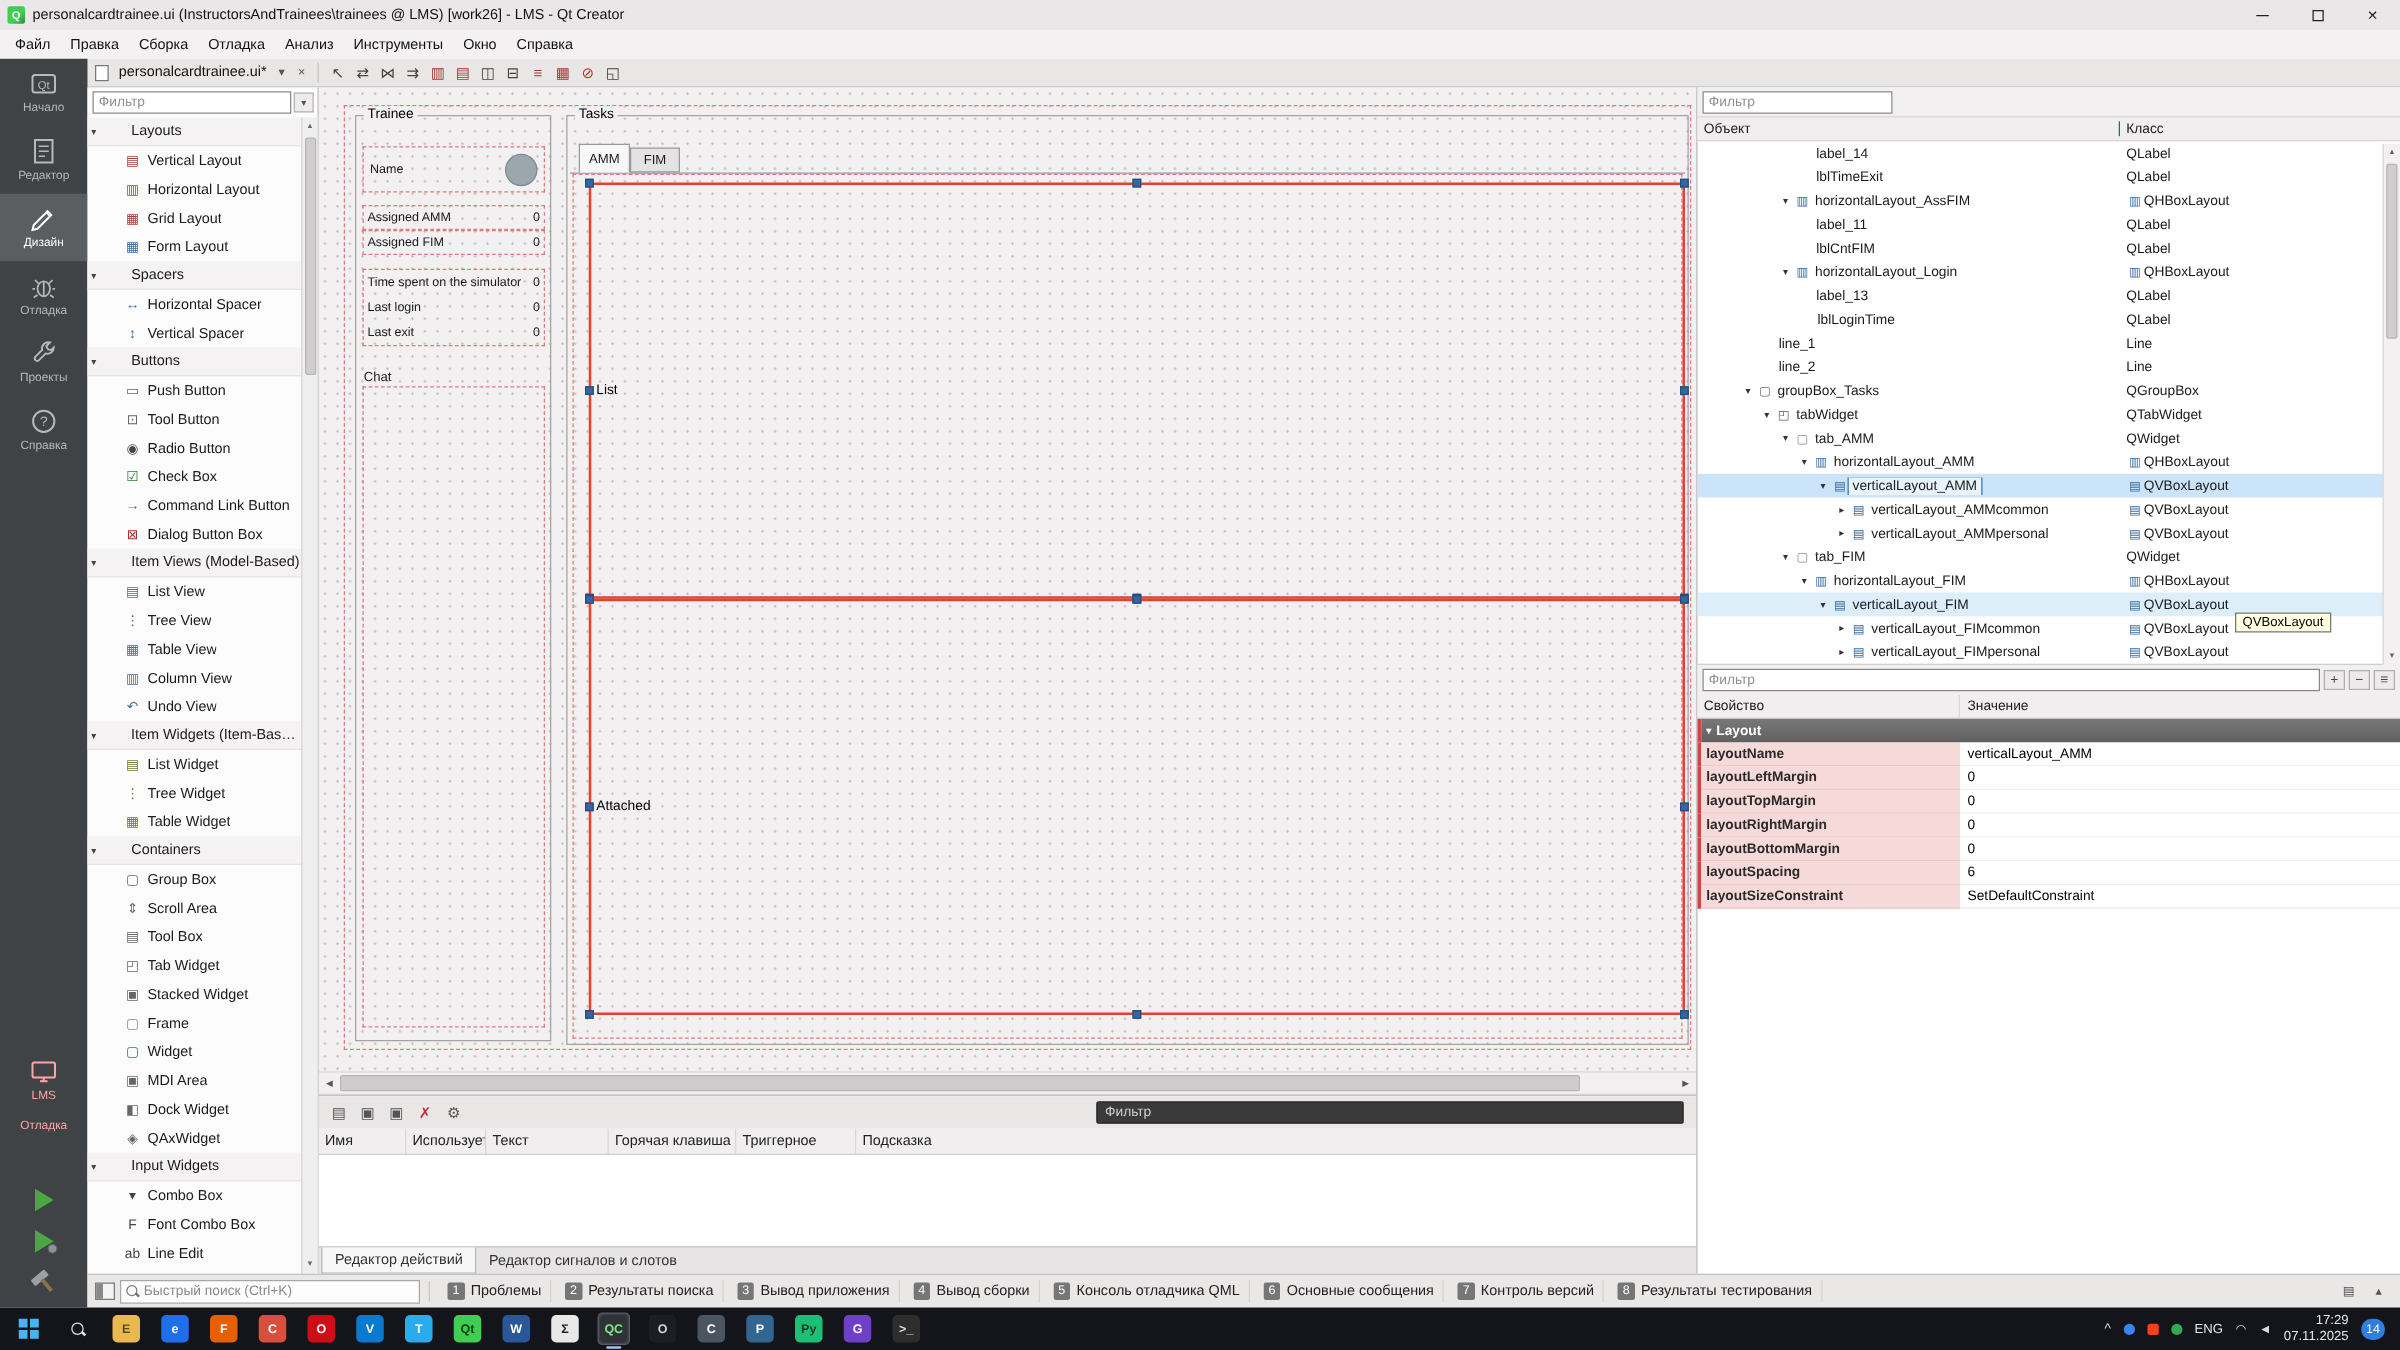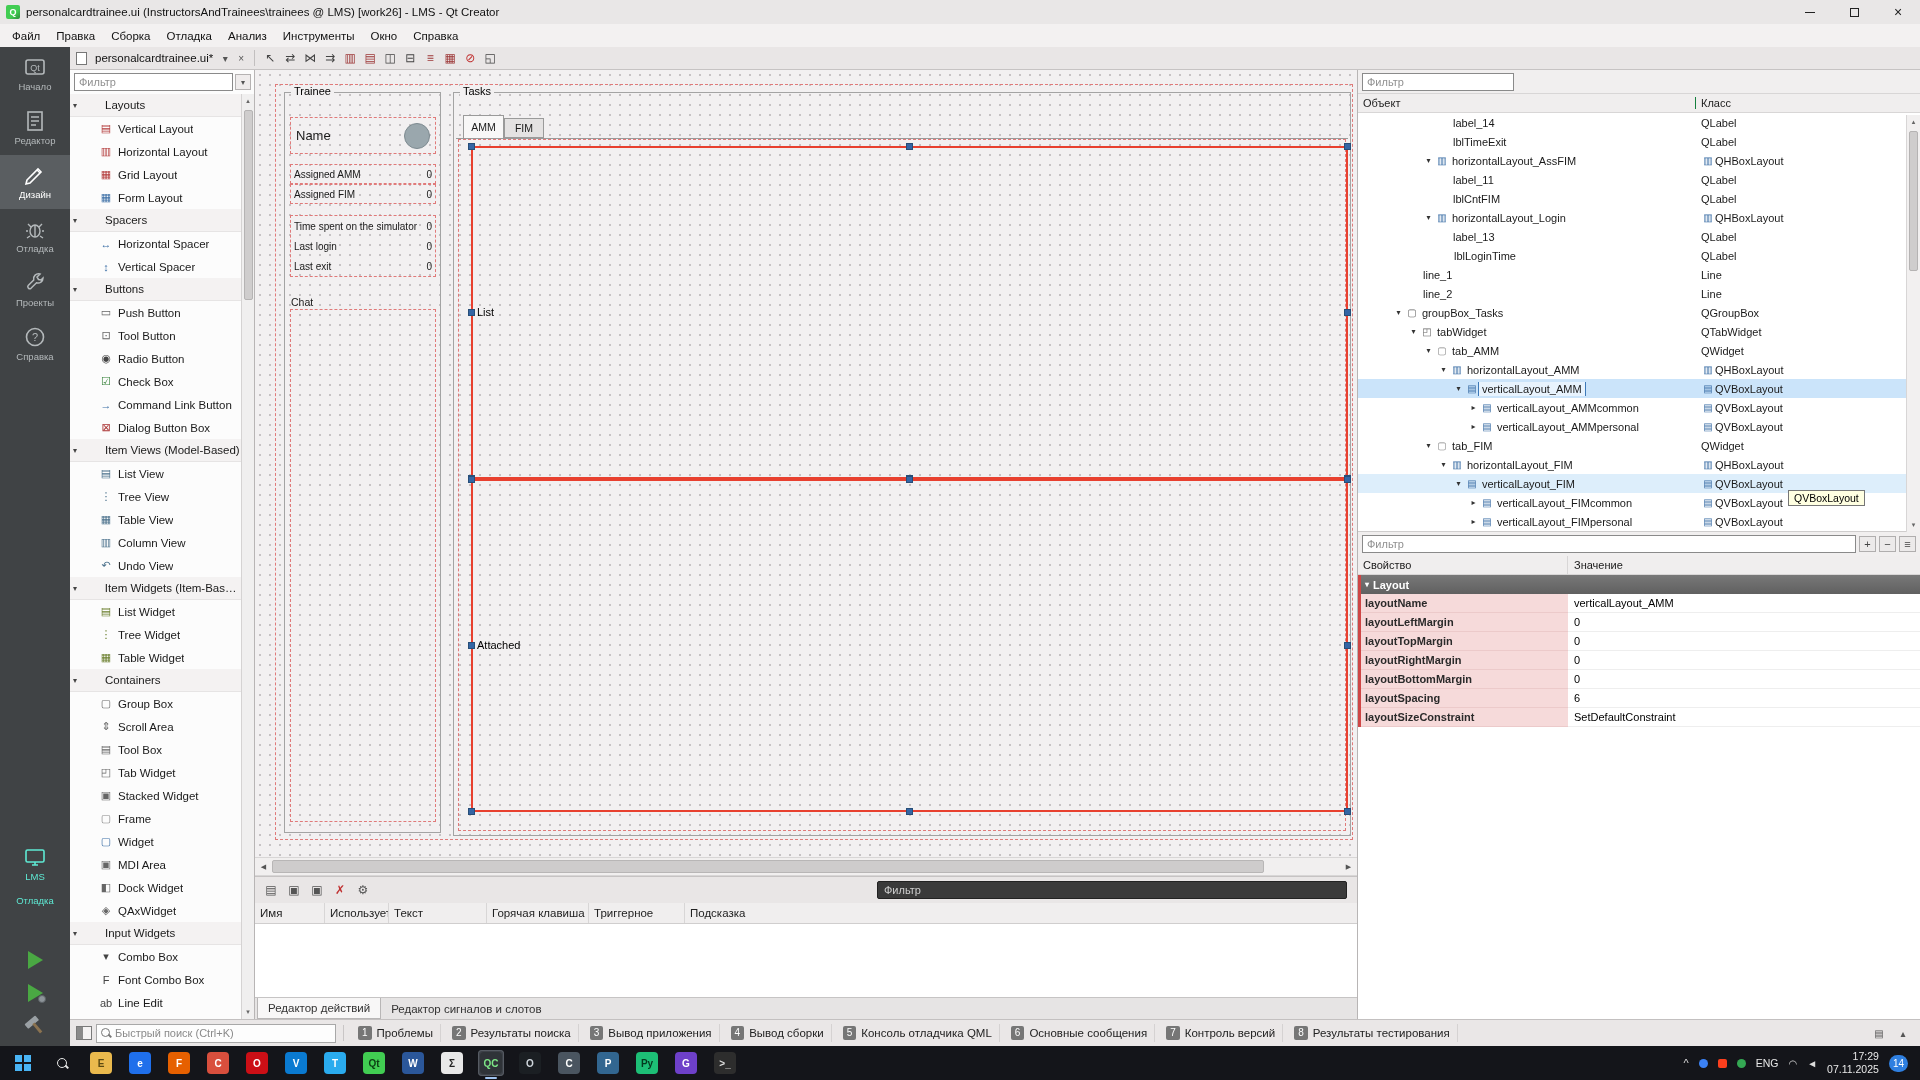--- a/index.html
+++ b/index.html
@@ -28,21 +28,21 @@
   .tsep { width:1px; height:16px; background:#c2bfbf; margin:0 5px; }
   .tbtn { width:20px; height:20px; display:inline-flex; align-items:center; justify-content:center; border-radius:2px; }
   .tbtn .tglyph { font-size:12px; line-height:1; }
   
   .rail { position:absolute; left:0; top:47px; width:70px; height:999px; background:#404345; }
   .mode { height:54px; display:flex; flex-direction:column; align-items:center; justify-content:center; gap:3px; color:#b4b9bb; }
   .mode.active { background:#5a5e61; color:#fff; }
   .mic { width:22px; height:22px; display:inline-block; }
   .mic svg { width:22px; height:22px; display:block; }
   .mlabel { font-size:9.5px; }
-  .rail-kit { position:absolute; bottom:140px; left:0; width:70px; display:flex; flex-direction:column; align-items:center; gap:3px; color:#5eead4; }
+  .rail-kit { position:absolute; bottom:140px; left:0; width:70px; display:flex; flex-direction:column; align-items:center; gap:3px; color:#fca5a5; }
   .kit-name, .kit-config { font-size:9.5px; }
   .kit-config { margin-top:10px; }
   .rail-run { position:absolute; bottom:8px; left:0; width:70px; display:flex; flex-direction:column; align-items:center; gap:9px; }
   .run-btn { position:relative; width:26px; height:24px; display:flex; align-items:center; justify-content:center; }
   .play { width:0; height:0; border-left:15px solid #4aa843; border-top:9px solid transparent; border-bottom:9px solid transparent; }
   .bugdot { position:absolute; right:2px; bottom:2px; width:8px; height:8px; background:#8d9499; border-radius:50%; border:1px solid #5d6367; }
   .hammer { position:relative; width:22px; height:22px; transform:rotate(-40deg); }
   .hammer i { position:absolute; left:4px; top:3px; width:14px; height:6px; background:#9aa0a4; border-radius:1px; }
   .hammer b { position:absolute; left:10px; top:8px; width:3px; height:12px; background:#8a7250; }
   
@@ -64,21 +64,21 @@
   .sthumb { width:9px; height:190px; background:#cfcdcd; border:1px solid #b5b3b3; border-radius:2px; margin-top:2px; }
   
   .centercol { position:absolute; left:255px; top:70px; width:1102px; height:949px; display:flex; flex-direction:column; }
   .canvas { position:relative; width:1102px; height:787px; background-color:#f2f0f1; background-image:radial-gradient(#c6c2c4 1px, transparent 1.1px); background-size:10px 10px; overflow:hidden; }
   .form-outline { position:absolute; left:20px; top:14px; width:1078px; height:756px; border:1px dashed #e07a7a; }
   .gbox { position:absolute; border:1px solid #a3a3a3; }
   .gtitle { position:absolute; top:-8px; left:6px; background:#f2f0f1; padding:0 3px; font-size:11px; color:#000; }
   .gbox.trainee { left:29px; top:22px; width:157px; height:741px; }
   .gbox.tasks { left:198px; top:22px; width:898px; height:744px; }
   .dash { border:1px dashed #e07a7a; position:absolute; }
-  .name-row { left:5px; top:24px; width:146px; height:37px; display:flex; align-items:center; justify-content:space-between; padding:0 5px; font-size:13px; }
+  .name-row { left:5px; top:24px; width:146px; height:37px; display:flex; align-items:center; justify-content:space-between; padding:0 5px; font-size:10px; }
   .avatar { width:26px; height:26px; border-radius:50%; background:#9aa7ad; border:1px solid #7d8a90; }
   .assigned-wrap { position:absolute; left:5px; top:71px; width:146px; }
   .assigned-wrap .frow { border:1px dashed #e07a7a; }
   .frow { height:20px; display:flex; align-items:center; justify-content:space-between; padding:0 3px; font-size:10px; white-space:nowrap; }
   .frow .fval { margin-left:4px; }
   .time-box { left:5px; top:122px; width:146px; height:62px; }
   .chat-label { position:absolute; left:6px; top:203px; font-size:10.5px; }
   .chat-box { left:5px; top:216px; width:146px; bottom:10px; }
   .tab { position:absolute; font-size:10.5px; display:flex; align-items:center; justify-content:center; border:1px solid #9a9a9a; }
   .tab.amm { left:9px; top:22px; width:41px; height:23px; background:#f8f7f7; border-bottom:none; z-index:2; }

